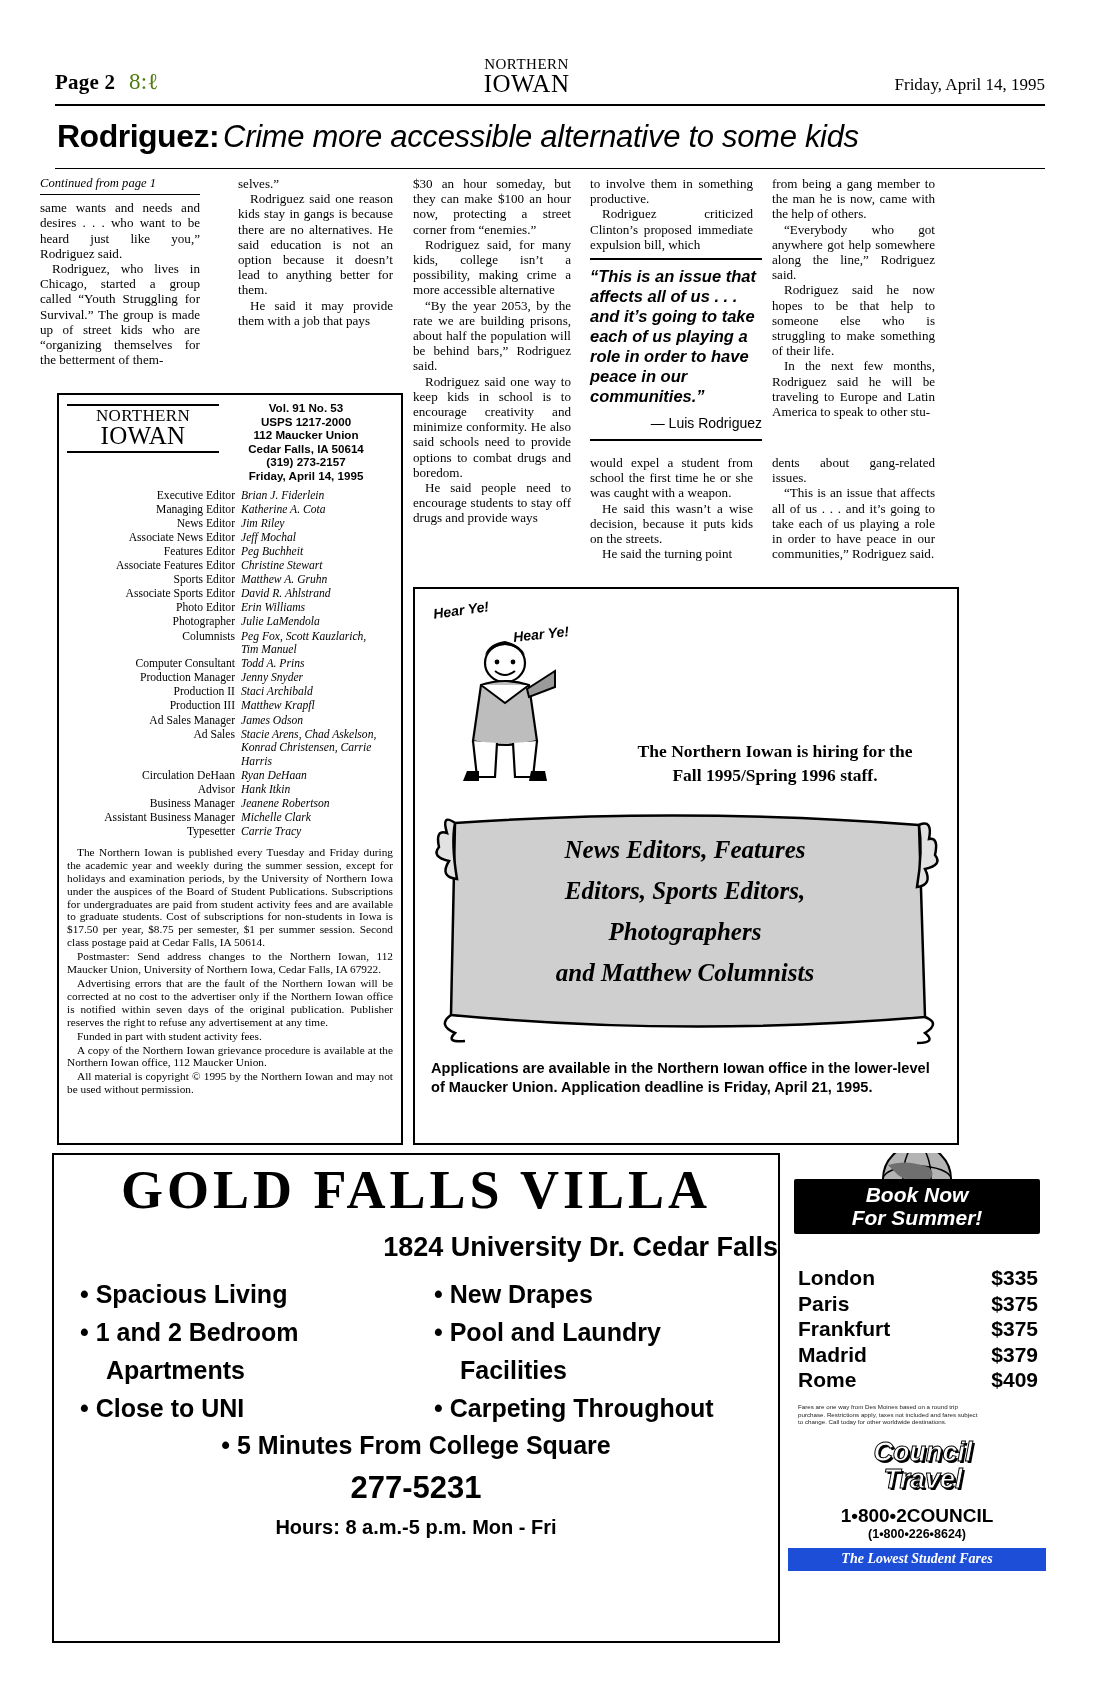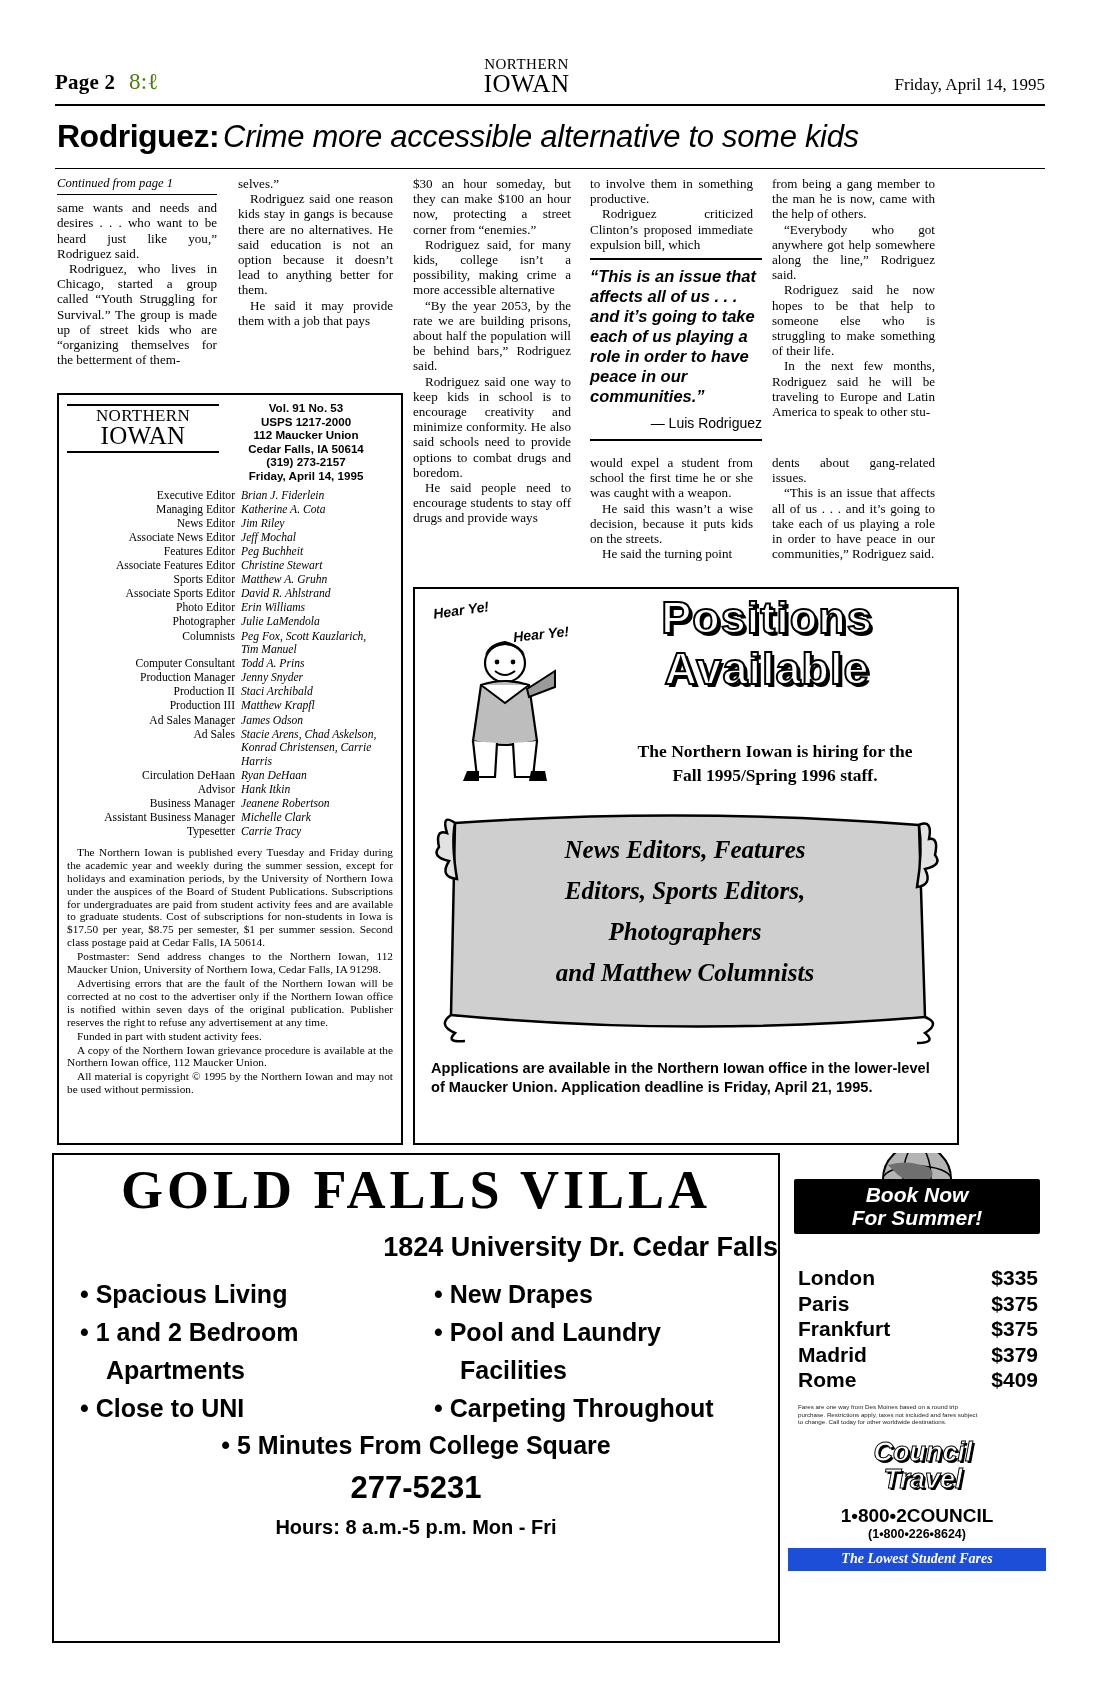--- a/index.html
+++ b/index.html
@@ -105,21 +105,21 @@
   .col p.noind { text-indent: 0; }
   .contfrom {
     font-style: italic;
     font-size: 12.6px;
     margin-bottom: 2px;
   }
   .rule-thin {
     height: 1px; background: #000; margin: 3px 0 5px 0;
   }
 
-  #col1 { left: 57px;  top: 176px; width: 160px; }
+  #col1 { left: 40px;  top: 176px; width: 160px; }
   #col2 { left: 238px; top: 176px; width: 155px; }
   #col3 { left: 413px; top: 176px; width: 158px; }
   #col4 { left: 590px; top: 176px; width: 163px; }
   #col5 { left: 772px; top: 176px; width: 163px; }
   #col5b { left: 772px; top: 455px; width: 163px; }
   #col4b { left: 590px; top: 455px; width: 163px; }
 
   
   .pullquote {
     position: absolute;
@@ -616,21 +616,21 @@
           <div class="staff-name">Michelle Clark</div>
         </div>
       <div class="staff-row">
           <div class="staff-role">Typesetter</div>
           <div class="staff-name">Carrie Tracy</div>
         </div>
     </div>
 
     <div class="staff-legal">
       <p>The Northern Iowan is published every Tuesday and Friday during the academic year and weekly during the summer session, except for holidays and examination periods, by the University of Northern Iowa under the auspices of the Board of Student Publications. Subscriptions for undergraduates are paid from student activity fees and are available to graduate students. Cost of subscriptions for non-students in Iowa is $17.50 per year, $8.75 per semester, $1 per summer session. Second class postage paid at Cedar Falls, IA 50614.</p>
-      <p>Postmaster: Send address changes to the Northern Iowan, 112 Maucker Union, University of Northern Iowa, Cedar Falls, IA 91298.</p>
+      <p>Postmaster: Send address changes to the Northern Iowan, 112 Maucker Union, University of Northern Iowa, Cedar Falls, IA 67922.</p>
       <p>Advertising errors that are the fault of the Northern Iowan will be corrected at no cost to the advertiser only if the Northern Iowan office is notified within seven days of the original publication. Publisher reserves the right to refuse any advertisement at any time.</p>
       <p>Funded in part with student activity fees.</p>
       <p>A copy of the Northern Iowan grievance procedure is available at the Northern Iowan office, 112 Maucker Union.</p>
       <p>All material is copyright © 1995 by the Northern Iowan and may not be used without permission.</p>
     </div>
   </div>
 
   <div class="adbox">
     <div class="ad-top">
       <div class="hear-ye">
@@ -644,24 +644,20 @@
           <path d="M44 40 Q54 48 64 40" fill="none" stroke="#000" stroke-width="2"></path>
           <path d="M30 54 Q54 46 78 54 L86 110 Q54 118 22 110 Z" fill="#bdbdbd" stroke="#000" stroke-width="2.2"></path>
           <path d="M30 54 L54 72 L78 54" fill="#fff" stroke="#000" stroke-width="2"></path>
           <path d="M22 110 L26 146 L44 146 L46 112" fill="#fff" stroke="#000" stroke-width="2.2"></path>
           <path d="M62 112 L64 146 L82 146 L86 110" fill="#fff" stroke="#000" stroke-width="2.2"></path>
           <path d="M16 140 L28 140 L28 150 L12 150 Z" fill="#000"></path>
           <path d="M80 140 L94 140 L96 150 L78 150 Z" fill="#000"></path>
           <path d="M76 58 L104 40 L104 56 L78 66 Z" fill="#9a9a9a" stroke="#000" stroke-width="2"></path>
         </svg>
       </div>
-      <div class="positions-wrap">
-        <div class="positions-word">Positions</div>
-        <div class="available-word">Available</div>
-      </div>
       <div class="ad-hiring" style="top:150px;">
         <div>The Northern Iowan is hiring for the</div>
         <div>Fall 1995/Spring 1996 staff.</div>
       </div>
     </div>
 
     <div class="scroll-area">
       <svg viewBox="0 0 520 245" width="520" height="245" style="position:absolute;left:0;top:0;">
         <path d="M30 20 Q260 4 494 22 L500 214 Q260 234 26 212 Z" fill="#cfcfcf" stroke="#000" stroke-width="2.5"></path>
         <path d="M30 20 Q16 10 22 30 Q10 26 14 44 Q6 54 24 58 Q14 74 32 76 Q26 40 30 20Z" fill="#e2e2e2" stroke="#000" stroke-width="2.5"></path>

